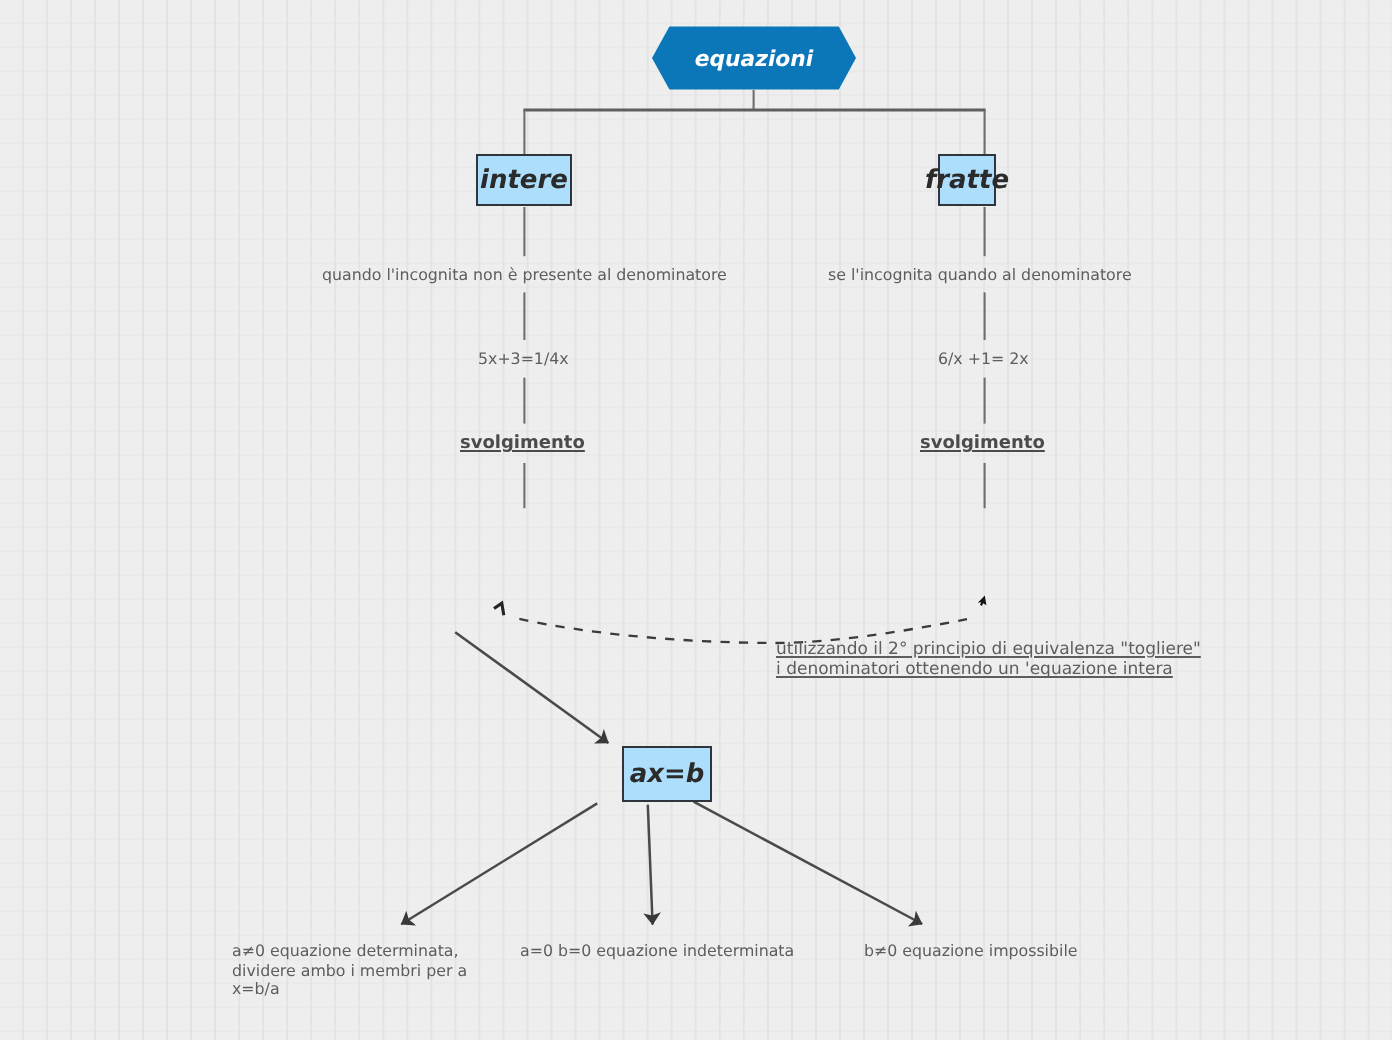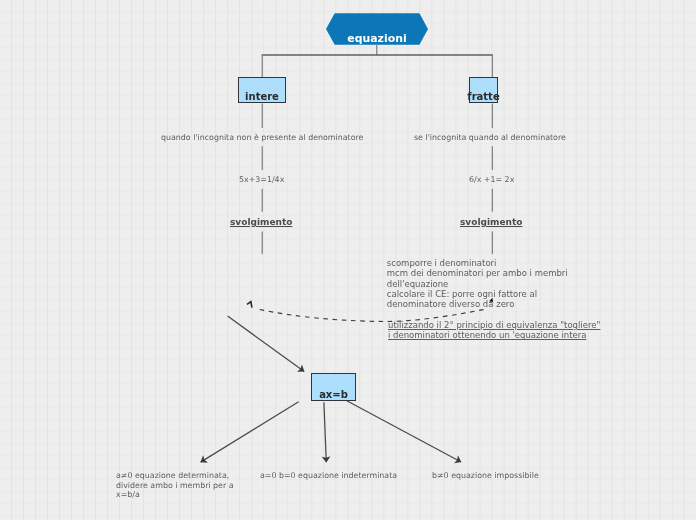--- a/index.html
+++ b/index.html
@@ -7,23 +7,23 @@
        font-family:"DejaVu Sans", sans-serif;
        background:#eeeeee;}
   #canvas{position:relative;width:696px;height:520px;
     background-image:
       linear-gradient(to right, #e3e3e3 1px, transparent 1px),
       linear-gradient(to bottom, #e9e9e9 1px, transparent 1px);
     background-size:12.03px 12.0px;
     background-position:-1.08px -0.8px;
   }
   svg#wires{position:absolute;left:0;top:0;width:696px;height:520px;}
-  .node{position:absolute;box-sizing:border-box;display:flex;align-items:flex-end;justify-content:center;}
+  .node{position:absolute;box-sizing:border-box;display:flex;align-items:center;justify-content:center;font-style:italic;}
   .node span{filter:opacity(1);}
-  .rectnode{background:#addefc;border:1.6px solid #2f353c;color:#2b2b2b;font-weight:bold;font-size:10px;}
+  .rectnode{background:#addefc;border:1.6px solid #2f353c;color:#2b2b2b;font-weight:bold;font-size:13px;}
   .txt{position:absolute;color:#5d5d5d;font-size:8.5px;line-height:10.3px;white-space:pre;
        filter:opacity(1);}
   .sm{font-size:7.9px;line-height:9.6px;}
   .bold-u{font-weight:bold;text-decoration:underline;color:#4b4b4b;font-size:9px;}
 </style>
 </head>
 <body>
 
 <div id="canvas">
 
@@ -72,25 +72,20 @@
   <div class="node rectnode" style="left:311px;top:373px;width:45px;height:28px;">
     <span>ax=b</span>
   </div>
 
   <div class="txt sm" style="left:161px;top:133px;">quando l'incognita non è presente al denominatore</div>
   <div class="txt sm" style="left:414px;top:133px;">se l'incognita quando al denominatore</div>
   <div class="txt sm" style="left:239px;top:175px;">5x+3=1/4x</div>
   <div class="txt sm" style="left:469px;top:175px;">6/x +1= 2x</div>
   <div class="txt bold-u" style="left:230px;top:217px;">svolgimento</div>
   <div class="txt bold-u" style="left:460px;top:217px;">svolgimento</div>
-  <div class="txt" style="left:386.8px;top:258px;">scomporre i denominatori
-mcm dei denominatori per ambo i membri
-dell'equazione
-calcolare il CE: porre ogni fattore al
-denominatore diverso da zero</div>
   <div class="txt underline" style="left:388px;top:320px;text-decoration:underline;">utilizzando il 2° principio di equivalenza "togliere"
 i denominatori ottenendo un 'equazione intera</div>
   <div class="txt sm" style="left:116px;top:471px;">a≠0 equazione determinata,
 dividere ambo i membri per a
 x=b/a</div>
   <div class="txt sm" style="left:260px;top:471px;">a=0 b=0 equazione indeterminata</div>
   <div class="txt sm" style="left:432px;top:471px;">b≠0 equazione impossibile</div>
 
 </div>
 

